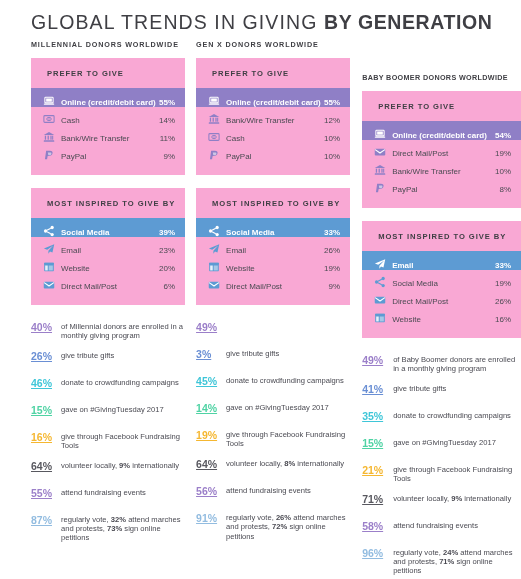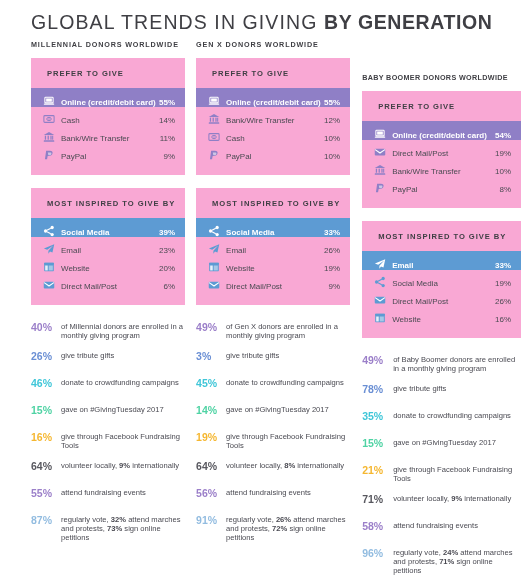--- a/index.html
+++ b/index.html
@@ -99,20 +99,21 @@
     min-height: 18px;
   }
   .stat .pct {
     flex: 0 0 30px;
     width: 30px;
     font-size: 10.5px;
     font-weight: 700;
     line-height: 11px;
     text-align: left;
     padding-top: 1px;
+    text-decoration: underline;
   }
   .col-3 .stat .pct { flex: 0 0 31px; width: 31px; }
   .stat .txt {
     flex: 1 1 auto;
     font-size: 7.6px;
     line-height: 9.4px;
     color: #4a4a52;
     padding-top: 1px;
   }
   .stat .txt b { font-weight: 700; }
@@ -358,21 +359,20 @@
                 </svg>
               </span>
               <span class="lbl">Direct Mail/Post</span>
               <span class="val">9%</span>
             </div>
           </div>
         </div>
         <div class="stats">
           <div class="stat">
             <div class="pct" style="color: rgb(155, 127, 201);">49%</div>
-            <div class="txt">of Gen X donors are enrolled in a monthly giving program</div>
           </div>
           <div class="stat">
             <div class="pct" style="color: rgb(106, 143, 212);">3%</div>
             <div class="txt">give tribute gifts</div>
           </div>
           <div class="stat">
             <div class="pct" style="color: rgb(63, 198, 216);">45%</div>
             <div class="txt">donate to crowdfunding campaigns</div>
           </div>
           <div class="stat">
@@ -496,21 +496,21 @@
               <span class="val">16%</span>
             </div>
           </div>
         </div>
         <div class="stats">
           <div class="stat">
             <div class="pct" style="color: rgb(155, 127, 201);">49%</div>
             <div class="txt">of Baby Boomer donors are enrolled in a monthly giving program</div>
           </div>
           <div class="stat">
-            <div class="pct" style="color: rgb(106, 143, 212);">78%</div>
+            <div class="pct" style="color: rgb(106, 143, 212);">41%</div>
             <div class="txt">give tribute gifts</div>
           </div>
           <div class="stat">
             <div class="pct" style="color: rgb(63, 198, 216);">35%</div>
             <div class="txt">donate to crowdfunding campaigns</div>
           </div>
           <div class="stat">
             <div class="pct" style="color: rgb(79, 211, 164);">15%</div>
             <div class="txt">gave on #GivingTuesday 2017</div>
           </div>

